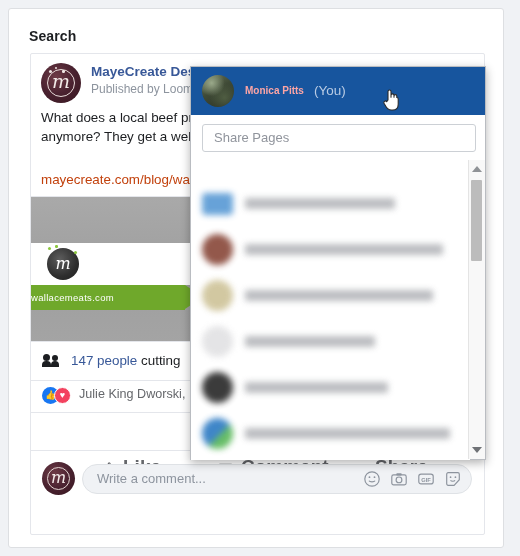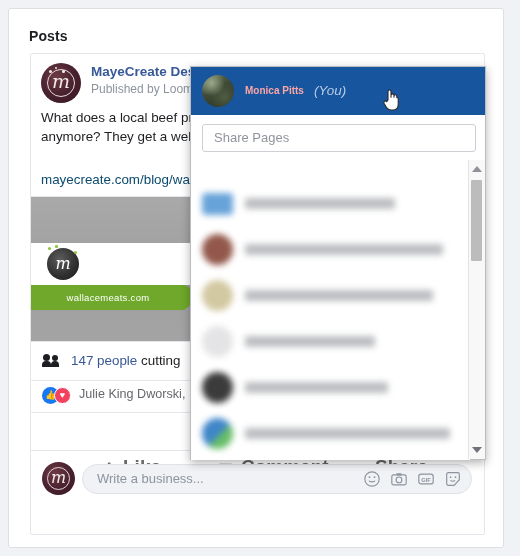--- a/index.html
+++ b/index.html
@@ -54,21 +54,21 @@
     letter-spacing:1px;line-height:12px;
   }
 
   
   .post-text{
     position:absolute;left:10px;top:54px;width:430px;
     font-size:13.4px;line-height:19px;color:#1c1e21;
   }
   .post-link{
     position:absolute;left:10px;top:118px;
-    font-size:13.4px;color:#0c4a6e;white-space:nowrap;
+    font-size:13.4px;color:#c2410c;white-space:nowrap;
   }
 
   
   .media{
     position:absolute;left:0;top:142px;width:100%;height:145px;
     background:linear-gradient(180deg,#a9a9a9 0%,#9e9e9e 55%,#a4a4a4 100%);
     overflow:hidden;border-top:1px solid #e4e6eb;
   }
   .promo{
     position:absolute;left:0;top:46px;width:170px;height:42px;background:#ffffff;
@@ -89,21 +89,21 @@
   }
   .ribbon{
     position:absolute;left:0;top:88px;width:154px;height:25px;background:#6fa82b;
   }
   .ribbon .tip{
     position:absolute;left:154px;top:0;width:0;height:0;
     border-top:12.5px solid transparent;border-bottom:12.5px solid transparent;
     border-left:18px solid #6fa82b;
   }
   .ribbon span{
-    position:absolute;left:0;top:0;width:154px;text-align:center;line-height:25px;
+    position:absolute;left:0;top:0;width:154px;line-height:25px;
     font-size:9.5px;color:#ffffff;letter-spacing:.3px;
   }
 
   
   .reach-row{
     position:absolute;left:0;top:287px;width:100%;height:38px;
     border-top:1px solid #e4e6eb;border-bottom:1px solid #e4e6eb;
   }
   .reach-icon{position:absolute;left:12px;top:12px;width:20px;height:14px;}
   .reach-icon .p1,.reach-icon .p2{position:absolute;background:#1c1e21;}
@@ -197,21 +197,21 @@
       radial-gradient(circle at 30% 25%, #9aa98a 0%, rgba(154,169,138,0) 40%),
       radial-gradient(circle at 70% 70%, #4f5d42 0%, rgba(79,93,66,0) 45%),
       linear-gradient(150deg,#6d7a5c 0%,#3f4a36 45%,#2a3124 100%);
   }
   .dd-head .nm{
     position:absolute;left:54px;top:0;height:48px;line-height:48px;
     font-size:10px;font-weight:bold;color:#fca5a5;
   }
   .dd-head .you{
     position:absolute;left:123px;top:0;height:48px;line-height:48px;
-    font-size:13.5px;color:#b8cbe4;font-weight:normal;font-style:italic;
+    font-size:13.5px;color:#b8cbe4;font-weight:normal;
   }
   .dd-search{
     position:absolute;left:11px;top:57px;width:274px;height:28px;
     border:1px solid #ccd0d5;border-radius:3px;background:#fff;box-sizing:border-box;
   }
   .dd-search .ph2{
     position:absolute;left:11px;top:0;line-height:26px;font-size:13px;color:#90949c;
   }
   .dd-sub{
     position:absolute;left:0;top:93px;width:100%;height:20px;
@@ -247,21 +247,21 @@
   .sc-thumb{
     position:absolute;left:2px;top:20px;width:11px;height:81px;background:#bcbcbc;border-radius:1px;
   }
   .cursor{position:absolute;left:381px;top:86px;width:22px;height:28px;}
 </style>
 </head>
 <body>
 
 <div class="page-card">
 
-  <div class="posts-title">Posts</div>
+  <div class="posts-title">Search</div>
 
   <div class="post-card">
 
     <div class="post-head">
       <div class="avatar-mc">
         <div class="ring"></div>
         <div class="m">m</div>
         <div class="dot" style="left:8px;top:7px;width:3px;height:3px;"></div>
         <div class="dot" style="left:14px;top:4px;width:2px;height:2px;"></div>
         <div class="dot" style="left:21px;top:7px;width:2.5px;height:2.5px;"></div>
@@ -342,21 +342,21 @@
       </div>
       <div class="pp-caret"></div>
     </div>
 
     <div class="composer">
       <div class="c-av">
         <div class="ring2"></div>
         <div class="m4">m</div>
       </div>
       <div class="c-box">
-        <div class="ph">Write a business...</div>
+        <div class="ph">Write a comment...</div>
         <div class="c-tools">
           <span class="c-tool">
             <svg viewBox="0 0 20 20" width="18" height="18">
                 <circle cx="10" cy="10" r="8" fill="none" stroke="#8d949e" stroke-width="1.3"></circle>
                 <circle cx="7.2" cy="8" r="1" fill="#8d949e"></circle>
                 <circle cx="12.8" cy="8" r="1" fill="#8d949e"></circle>
                 <path d="M6.6 12c1 1.6 5.8 1.6 6.8 0" fill="none" stroke="#8d949e" stroke-width="1.3"></path>
               </svg>
           </span>
           <span class="c-tool">

